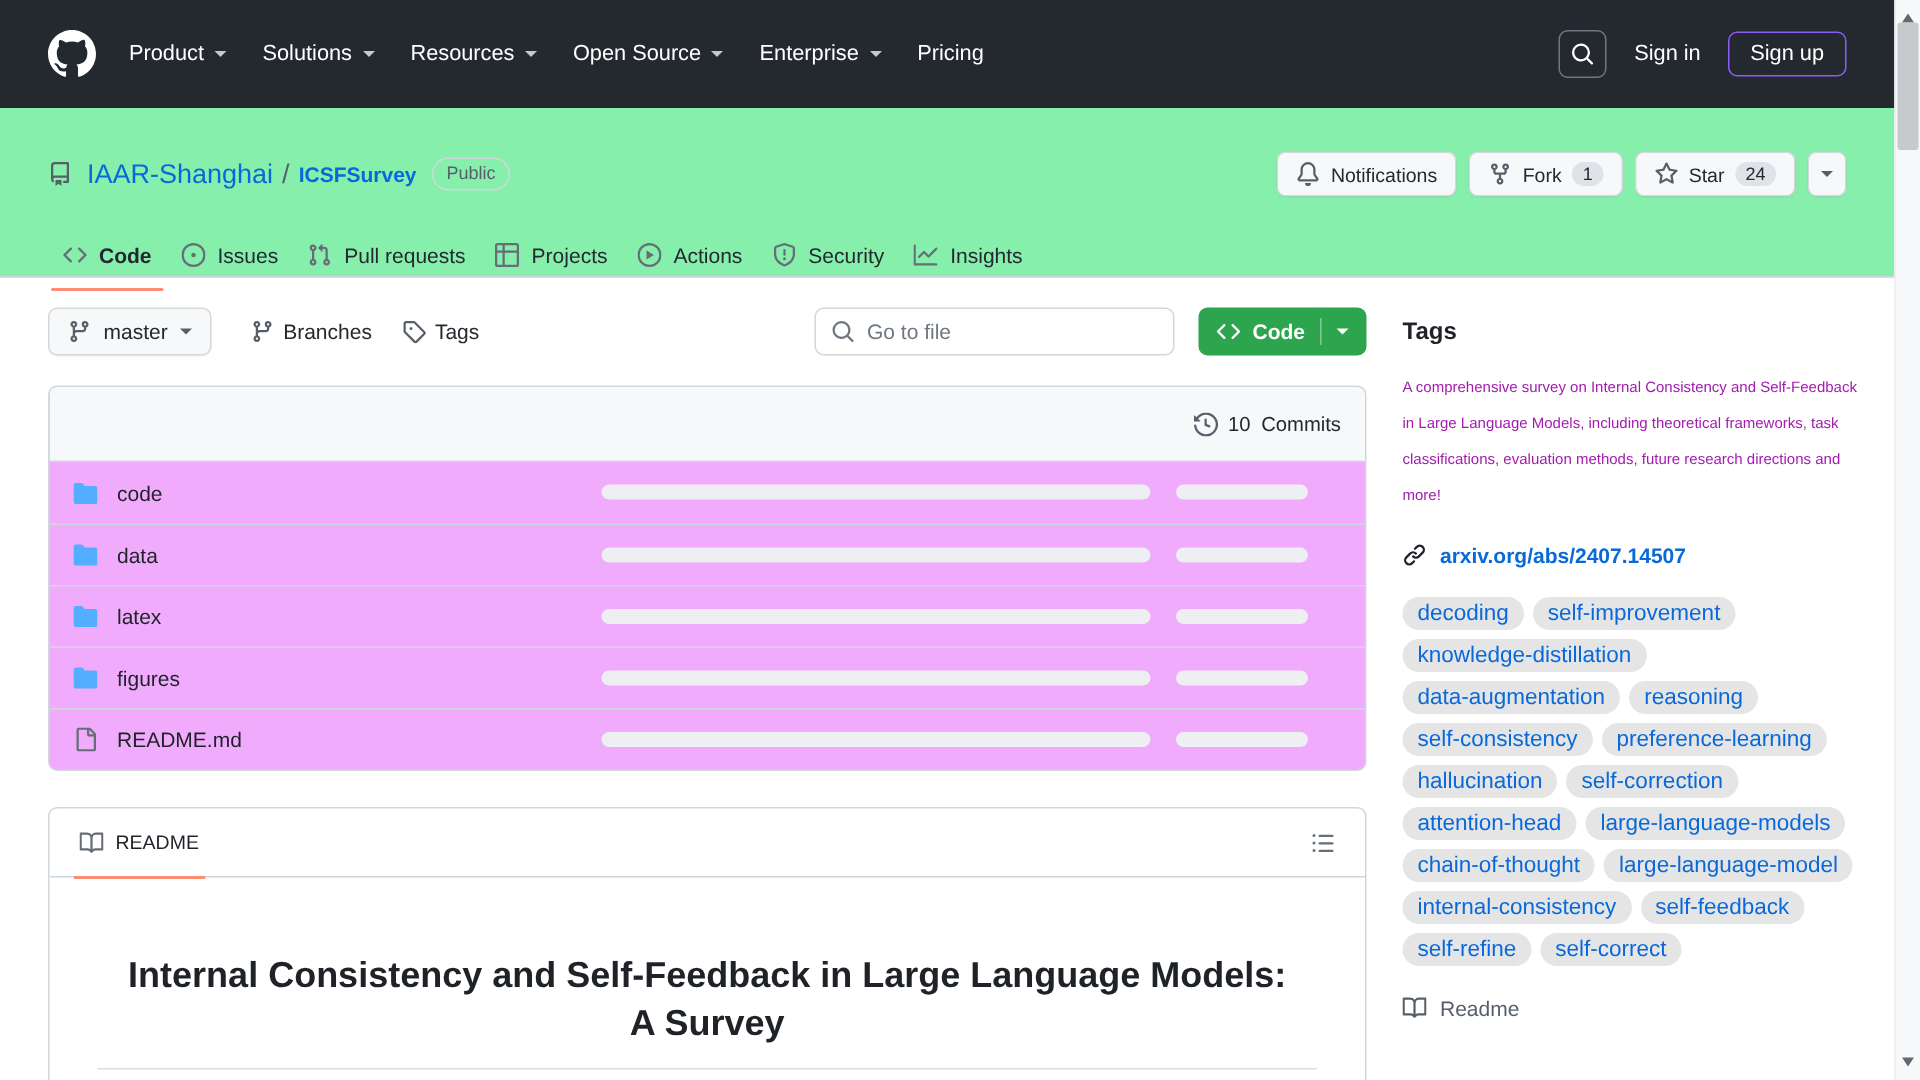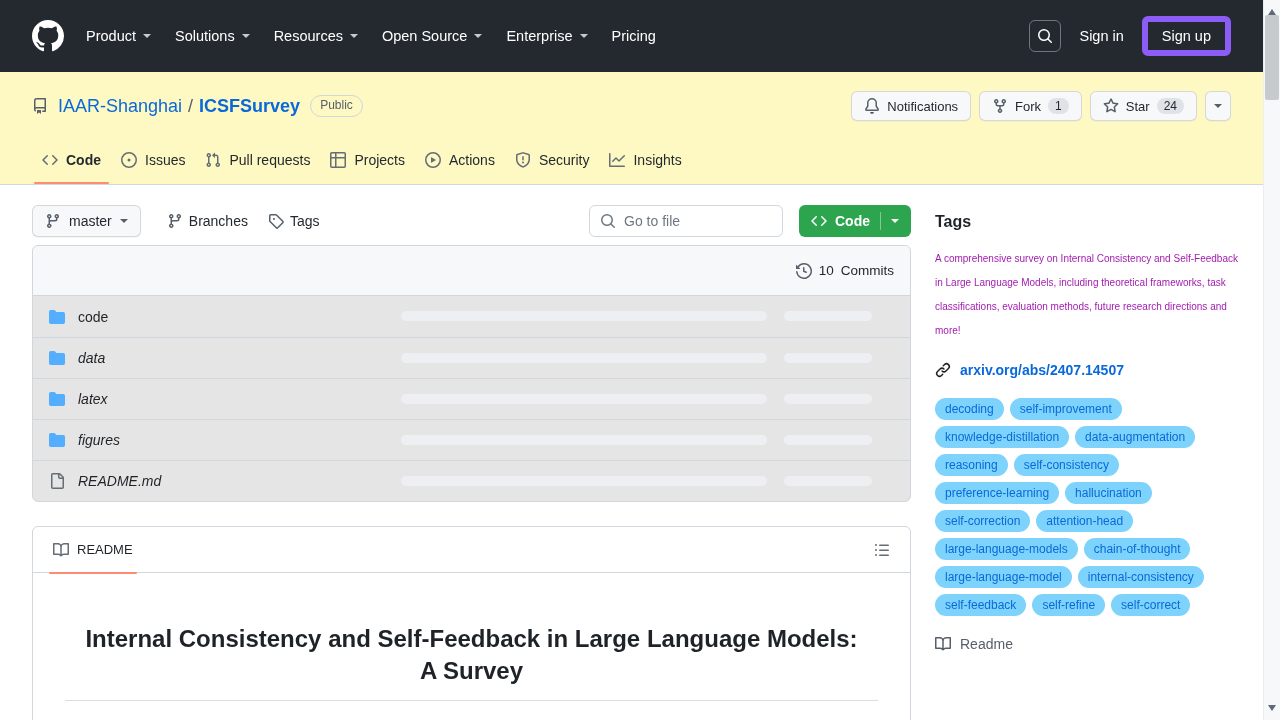--- a/index.html
+++ b/index.html
@@ -14,30 +14,30 @@
   .gh-logo { color:#fff; width:32px; height:32px; flex:none; cursor:pointer; }
   .gh-logo svg { width:32px; height:32px; fill:currentColor; }
   .nav-links { display:flex; align-items:center; margin-left:10px; }
   .nav-item { display:flex; align-items:center; gap:7px; color:#fff; font-size:14.5px; padding:8px 12px; cursor:pointer; }
   .caret { width:0; height:0; border:4px solid transparent; border-top-color:currentColor; margin-top:4px; }
   .nav-item .caret { border-top-color:rgba(255,255,255,.75); }
   .nav-right { margin-left:auto; display:flex; align-items:center; gap:18px; }
   .search-btn { width:32px; height:32px; border:1px solid #6e7681; border-radius:6px; color:#fff;
                 display:flex; align-items:center; justify-content:center; cursor:pointer; background:transparent; }
   .signin { color:#fff; font-size:14.5px; cursor:pointer; }
-  .signup { color:#fff; font-size:14.5px; border:6px solid #8b5cf6; border-radius:6px; padding:6px 14px; cursor:pointer; background:transparent; }
-
-  
-  .repo-header { position:absolute; top:72px; left:0; width:1263px; height:113px; background:#fef9c3;
-                 border-bottom:1px solid #d0d7de; padding:18px 32px 0; }
+  .signup { color:#fff; font-size:14.5px; border:1px solid #8b5cf6; border-radius:6px; padding:6px 14px; cursor:pointer; background:transparent; }
+
+  
+  .repo-header { position:absolute; top:72px; left:0; width:1263px; height:113px; background:#86efac;
+                 border-bottom:1px solid #d0d7de; padding:28px 32px 0; }
   .repo-title-row { display:flex; align-items:center; height:32px; }
   .repo-icon { color:#57606a; margin-right:10px; }
   .repo-owner { color:#0969da; font-size:18px; text-decoration:none; cursor:pointer; }
   .repo-sep { color:#57606a; font-size:18px; padding:0 6px; }
-  .repo-name { color:#0969da; font-size:18px; font-weight:700; text-decoration:none; cursor:pointer; }
+  .repo-name { color:#0969da; font-size:14px; font-weight:700; text-decoration:none; cursor:pointer; }
   .public-badge { margin-left:10px; border:1px solid #d0d7de; color:#57606a; font-size:12px;
                   border-radius:2em; padding:2px 9px; line-height:1.3; }
   .header-actions { margin-left:auto; display:flex; align-items:center; gap:8px; }
   .gh-btn { display:flex; align-items:center; gap:7px; height:30px; padding:0 12px; font-size:13px; color:#24292f;
             background:#f6f8fa; border:1px solid rgba(27,31,36,.15); border-radius:6px; cursor:pointer;
             box-shadow:0 1px 0 rgba(27,31,36,.04); }
   .gh-btn .ico { color:#57606a; }
   .count-pill { background:rgba(175,184,193,.33); border-radius:2em; padding:1px 7px; font-size:12px; font-weight:500; }
   .split-caret { width:26px; justify-content:center; padding:0; color:#57606a; }
 
@@ -55,38 +55,38 @@
   .main-col { width:879px; flex:none; position:relative; }
   .sidebar { width:310px; flex:none; }
 
   
   .controls { display:flex; align-items:center; height:32px; }
   .branch-btn { height:32px; font-size:14px; gap:8px; }
   .ghost-group { display:flex; align-items:center; margin-left:18px; gap:4px;justify-content:flex-end; }
   .ghost-btn { display:flex; align-items:center; gap:6px; color:#24292f; font-size:14px; padding:6px 8px; cursor:pointer; }
   .ghost-btn .ico { color:#57606a; }
   .flex-spacer { flex:1; }
-  .goto-box { width:194px; height:32px; border:1px solid #d0d7de; border-radius:6px; background:#fff;
+  .goto-box { width:240px; height:32px; border:1px solid #d0d7de; border-radius:6px; background:#fff;
               display:flex; align-items:center; padding:13px 10px; gap:8px; color:#6e7781; margin-right:16px; }
   .goto-box input { border:none; outline:none; width:100%; font-size:14px; color:#1f2328; background:transparent;
                     font-family:inherit; }
   .goto-box input::placeholder { color:#6e7781; }
   .code-btn { display:flex; align-items:center; height:32px; background:#2da44e; color:#fff; border:none;
               border-radius:6px; padding:0 12px; gap:8px; font-size:14px; font-weight:600; cursor:pointer; }
   .code-btn .divider { width:1px; height:18px; background:rgba(255,255,255,.4); margin:0 2px; }
   .code-btn .caret { border-top-color:#fff; }
 
   
-  .file-table { margin-top:8px; border:1px solid #d0d7de; border-radius:6px; overflow:hidden; background:#e5e5e5; }
+  .file-table { margin-top:20px; border:1px solid #d0d7de; border-radius:6px; overflow:hidden; background:#f0abfc; }
   .table-head { height:50px; background:#f6f8fa; display:flex; align-items:center; justify-content:flex-end;
                 padding:0 16px; border-bottom:1px solid #d0d7de; }
   .commits-link { display:flex; align-items:center; gap:7px; color:#24292f; font-size:13.5px; cursor:pointer; }
   .commits-link .ico { color:#57606a; }
   .file-row { height:41px; display:flex; align-items:center; padding:0 16px; position:relative; cursor:pointer; }
-  .file-row + .file-row { border-top:1px solid #d0d7de;font-style:italic; }
+  .file-row + .file-row { border-top:1px solid #d0d7de; }
   .folder-ico { color:#54aeff; }
   .file-ico { color:#656d76; }
   .file-name { margin-left:13px; font-size:14px; color:#1f2328; text-decoration:none; }
   .skel { position:absolute; height:10px; border-radius:5px; background:#edeff2; top:15px; }
   .skel-1 { left:368px; width:366px; }
   .skel-2 { left:751px; width:88px; }
 
   
   .watermark { position:absolute; left:398px; top:126px; font-size:45px; letter-spacing:9px;
                color:rgba(60,70,80,.08); pointer-events:none; z-index:5; white-space:nowrap; }
@@ -105,21 +105,21 @@
                   max-width:790px; margin:0 auto; }
   .title-hr { margin-top:14px; height:1px; background:#d8dee4; }
 
   
   .about-title { margin-top:8px; font-size:16px; font-weight:600; color:#1f2328; }
   .about-desc { margin-top:16px; font-size:10px; line-height:24px; color:#a21caf; }
   .about-link-row { margin-top:19px; display:flex; align-items:center; gap:9px; }
   .about-link-row .ico { color:#1f2328; }
   .arxiv-link { color:#0969da; font-size:14px; font-weight:600; text-decoration:none; cursor:pointer; }
   .topics { margin-top:20px; display:flex; flex-wrap:wrap; gap:6px; }
-  .topic-pill { background:#7dd3fc; color:#0969da; font-size:12px; height:22px; line-height:22px;
+  .topic-pill { background:#e5e5e5; color:#0969da; font-size:15px; height:22px; line-height:22px;
                 padding:0 10px; border-radius:2em; cursor:pointer; white-space:nowrap; }
   .sidebar-readme-row { margin-top:20px; display:flex; align-items:center; gap:9px; color:#57606a; font-size:14px; cursor:pointer; }
 
   
   .scrollbar { position:absolute; top:0; right:0; width:17px; height:720px; background:#f7f8f9;
                border-left:1px solid #ebedef; z-index:50; }
   .sb-arrow-up { position:absolute; top:5px; left:4px; width:0; height:0;
                  border:4.5px solid transparent; border-bottom:6px solid #606a74; }
   .sb-arrow-down { position:absolute; bottom:5px; left:4px; width:0; height:0;
                    border:4.5px solid transparent; border-top:6px solid #606a74; }

